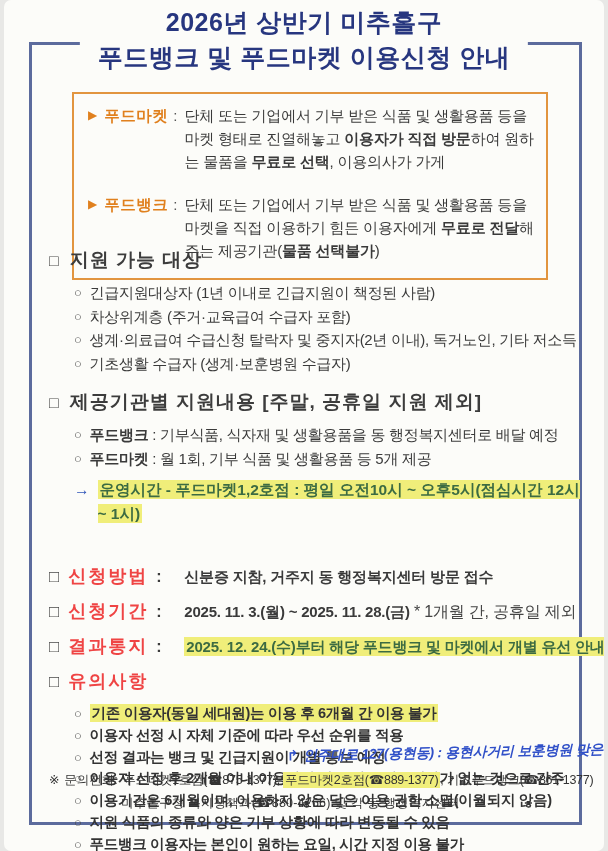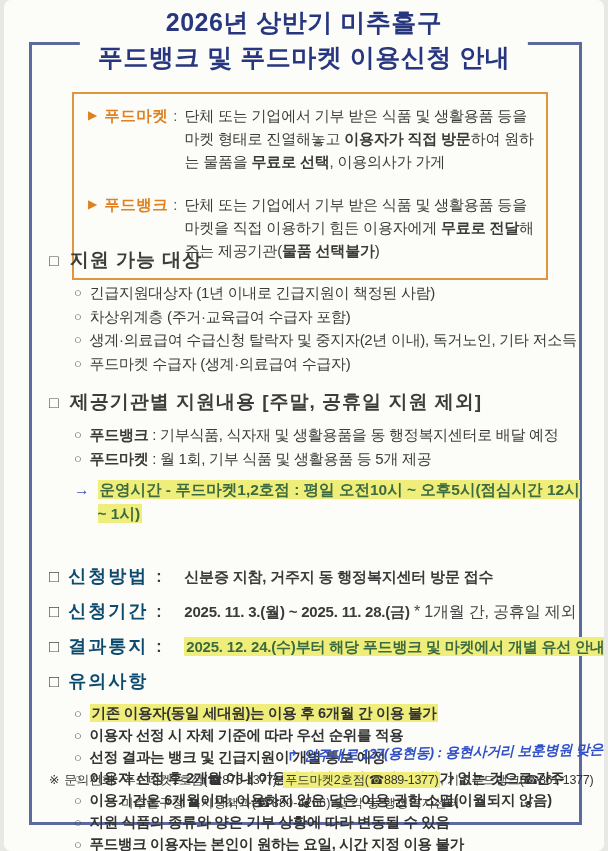--- a/index.html
+++ b/index.html
@@ -47,21 +47,21 @@
   .bullets li { font-size:15px; line-height:23.5px; display:flex; letter-spacing:-0.3px; }
   .circ { font-size:13px; margin-right:8px; color:#4a4a4a; flex:none; }
 
   .support-heading { margin-top:14px; }
   .hours { margin:2px 0 0 25px; font-size:15.5px; line-height:24px; display:flex; }
   .arrow { color:#2f55b8; font-weight:700; margin-right:8px; flex:none; }
 
   .kv-block { margin-top:37px; }
   .kv-row { display:flex; align-items:baseline; margin-bottom:8px; line-height:26px; }
   .kv-sq { font-size:17px; margin-right:9px; color:#4a4a4a; flex:none; }
-  .kv-label { font-size:18px; font-weight:700; color:#0c4a6e; letter-spacing:2px; width:88px; flex:none; }
+  .kv-label { font-size:18px; font-weight:700; color:#ef4444; letter-spacing:2px; width:88px; flex:none; }
   .kv-colon { font-weight:700; width:16px; flex:none; color:#3c3c3c; }
   .kv-content { font-size:15px; letter-spacing:-0.2px; white-space:nowrap;margin-left:12px; }
 
   .notes { list-style:none; margin:1px 0 0 25px; }
   .notes li { font-size:14.5px; font-weight:700; line-height:21.8px; display:flex; letter-spacing:-0.3px; color:#333; }
 
   .handwriting {
     position:absolute; left:283px; top:744px; z-index:3;
     color:#3050c8; font-size:14px; font-weight:700; font-style:italic;
     white-space:nowrap; transform:rotate(-1.2deg); letter-spacing:-0.3px;
@@ -123,21 +123,21 @@
       <li>
         <span class="circ">○</span>
         <span>차상위계층 (주거·교육급여 수급자 포함)</span>
       </li>
       <li>
         <span class="circ">○</span>
         <span>생계·의료급여 수급신청 탈락자 및 중지자(2년 이내), 독거노인, 기타 저소득</span>
       </li>
       <li>
         <span class="circ">○</span>
-        <span>푸드마켓 수급자 (생계·의료급여 수급자)</span>
+        <span>기초생활 수급자 (생계·보훈병원 수급자)</span>
       </li>
     </ul>
 
     <h2 class="section-heading support-heading">
       <span class="sq">□</span>
       <span>제공기관별 지원내용 [주말, 공휴일 지원 제외]</span>
     </h2>
     <ul class="bullets">
       <li>
         <span class="circ">○</span>

